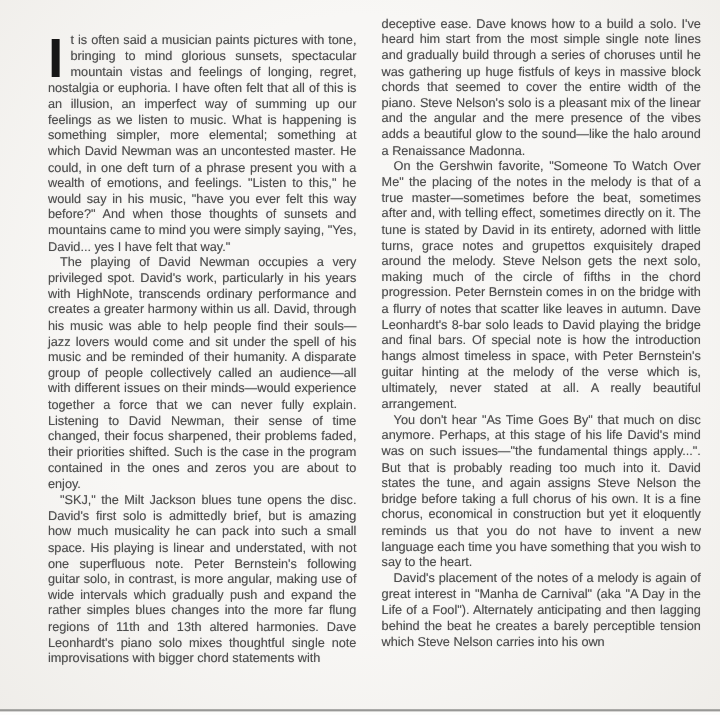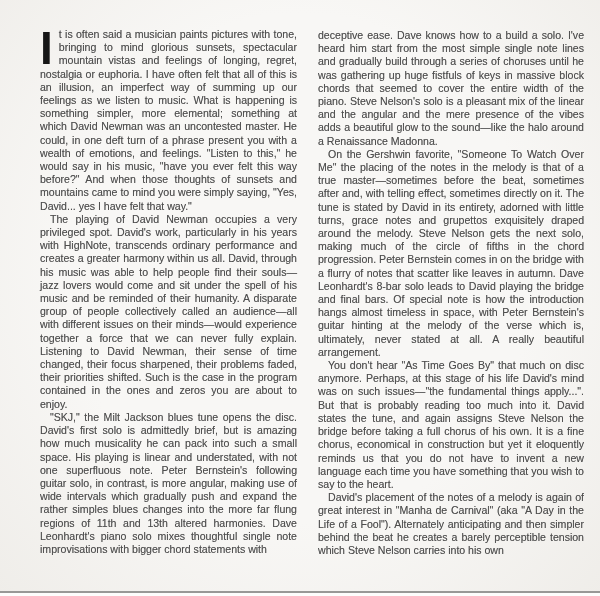--- a/index.html
+++ b/index.html
@@ -16,21 +16,21 @@
   .col {
     position: absolute;
     color: #4f4f4f;
     font-size: 10.6px;
     line-height: 13.2px;
     text-align: justify;
     letter-spacing: -0.02px;
     text-shadow: 0 0 0.6px rgba(90,90,90,0.55);
   }
   .col-left  { left: 40px;  top: 28px; width: 257px; }
-  .col-right { left: 318px; top: 29px; width: 266px; }
+  .col-right { left: 318px; top: 14px; width: 266px; }
   p.para { margin: 0; padding: 0; }
   p.indent { text-indent: 10px; }
   .dropcap {
     float: left;
     font-weight: bold;
     font-size: 46px;
     line-height: 34px;
     color: #161616;
     margin: 3px 6px 0 0;
     letter-spacing: 0;
@@ -63,20 +63,20 @@
   </div>
 
   <div class="col col-right">
     <p class="para">deceptive ease. Dave knows how to a build a solo. I've heard him start from the most simple single note lines and gradually build through a series of choruses until he was gathering up huge fistfuls of keys in massive block chords that seemed to cover the entire width of the piano. Steve Nelson's solo is a pleasant mix of the linear and the angular and the mere presence of the vibes adds a beautiful glow to the sound—like the halo around a Renaissance Madonna.</p>
     <div>
 
         <p class="para indent">On the Gershwin favorite, "Someone To Watch Over Me" the placing of the notes in the melody is that of a true master—sometimes before the beat, sometimes after and, with telling effect, sometimes directly on it. The tune is stated by David in its entirety, adorned with little turns, grace notes and grupettos exquisitely draped around the melody. Steve Nelson gets the next solo, making much of the circle of fifths in the chord progression. Peter Bernstein comes in on the bridge with a flurry of notes that scatter like leaves in autumn. Dave Leonhardt's 8-bar solo leads to David playing the bridge and final bars. Of special note is how the introduction hangs almost timeless in space, with Peter Bernstein's guitar hinting at the melody of the verse which is, ultimately, never stated at all. A really beautiful arrangement.</p>
 
         <p class="para indent">You don't hear "As Time Goes By" that much on disc anymore. Perhaps, at this stage of his life David's mind was on such issues—"the fundamental things apply...". But that is probably reading too much into it. David states the tune, and again assigns Steve Nelson the bridge before taking a full chorus of his own. It is a fine chorus, economical in construction but yet it eloquently reminds us that you do not have to invent a new language each time you have something that you wish to say to the heart.</p>
 
-        <p class="para indent">David's placement of the notes of a melody is again of great interest in "Manha de Carnival" (aka "A Day in the Life of a Fool"). Alternately anticipating and then simpler behind the beat he creates a barely perceptible tension which Steve Nelson carries into his own</p>
+        <p class="para indent">David's placement of the notes of a melody is again of great interest in "Manha de Carnival" (aka "A Day in the Life of a Fool"). Alternately anticipating and then lagging behind the beat he creates a barely perceptible tension which Steve Nelson carries into his own</p>
       </div>
   </div>
 
   <div class="bottom-rule"></div>
   <div class="bottom-margin"></div>
 
 </div>
 
 </body></html>

